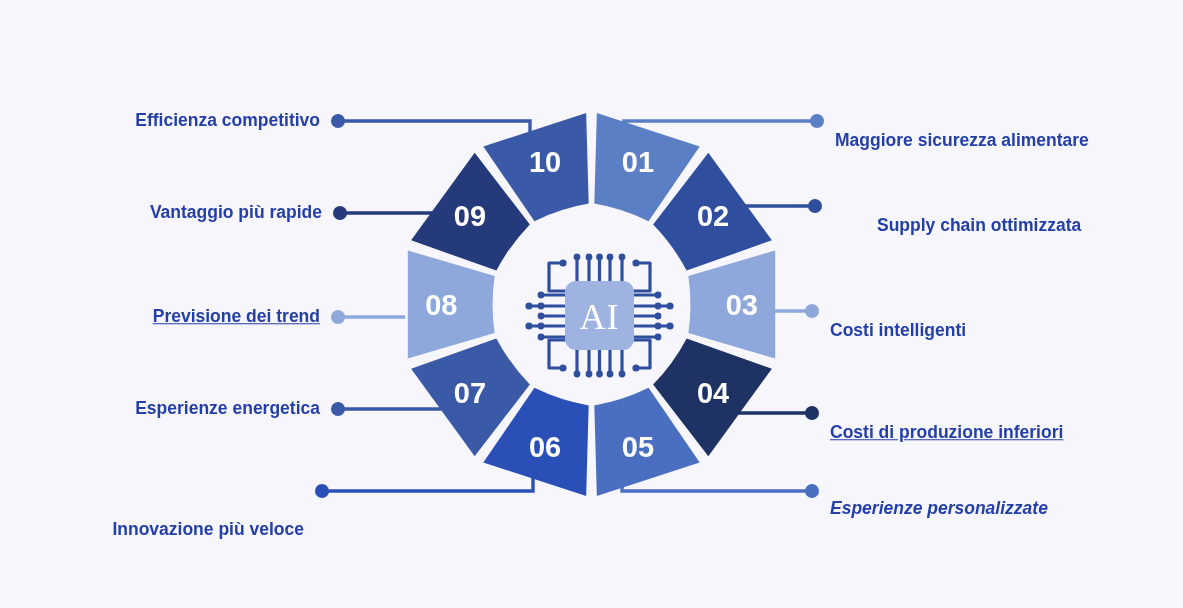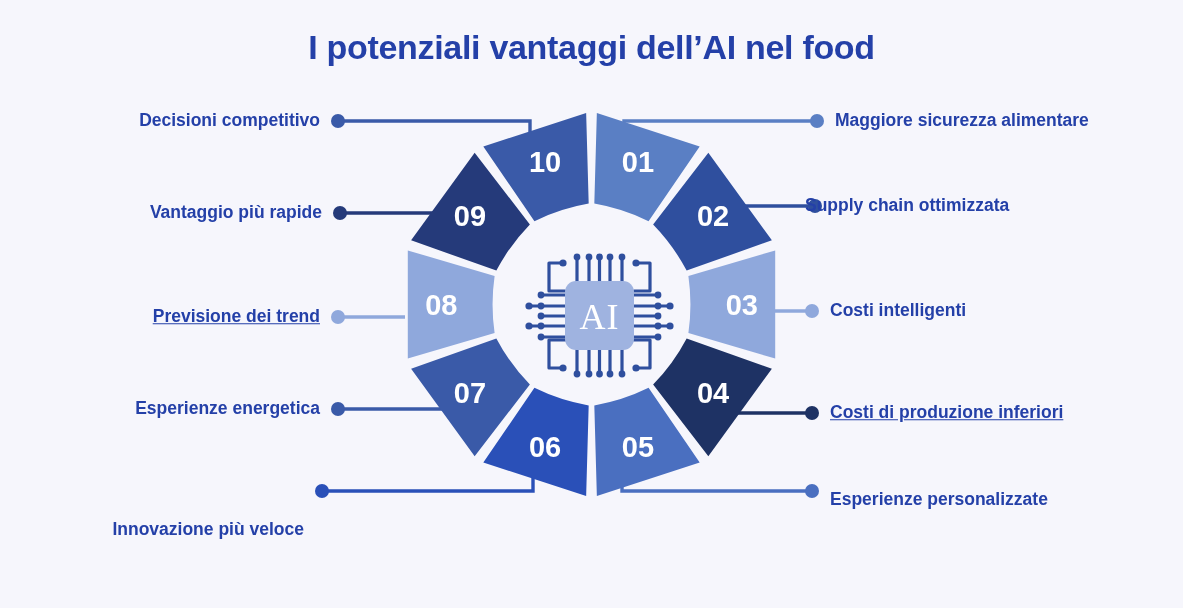--- a/index.html
+++ b/index.html
@@ -86,28 +86,27 @@
   
   .label {
     position: absolute;
     font-size: 17.5px;
     font-weight: bold;
     color: #2440a8;
     white-space: nowrap;
     line-height: 1;
   }
   .label.left  { text-align: right; transform: translateY(-50%); }
-  .label.right { text-align: center;  transform: translateY(-50%); }
+  .label.right { text-align: center;  transform: translateY(-50%); margin-top: 20px; }
 </style>
 </head>
 <body>
 
 <div id="infographic">
 
-  <div id="page-title">I potenziali vantaggi dell’AI nel food</div>
 
   <svg id="connector-layer" viewBox="0 0 1183 608" width="1183" height="608">
     <g id="connectors">
         <path d="M 338 121 L 530 121 L 530 150" stroke="#3a5aa8" stroke-width="3.4" fill="none" stroke-linecap="butt" stroke-linejoin="miter"></path>
         <circle cx="338" cy="121" r="7" fill="#3a5aa8"></circle>
         <path d="M 340 213 L 445 213" stroke="#253a7a" stroke-width="3.4" fill="none" stroke-linecap="butt" stroke-linejoin="miter"></path>
         <circle cx="340" cy="213" r="7" fill="#253a7a"></circle>
         <path d="M 338 317 L 405 317" stroke="#8fa8dc" stroke-width="3.4" fill="none" stroke-linecap="butt" stroke-linejoin="miter"></path>
         <circle cx="338" cy="317" r="7" fill="#8fa8dc"></circle>
         <path d="M 338 409 L 447 409" stroke="#3a5aa8" stroke-width="3.4" fill="none" stroke-linecap="butt" stroke-linejoin="miter"></path>
@@ -257,25 +256,25 @@
           <circle cx="141" cy="104" r="3.4"></circle>
           <circle cx="153" cy="73" r="3.6"></circle>
           <circle cx="153" cy="93" r="3.6"></circle>
         </g>
       <rect id="chip-body" x="48" y="48" width="69" height="69" rx="11" ry="11" fill="#9fb3e0"></rect>
       <text id="chip-text" class="chip-label" x="82.5" y="84">AI</text>
     </svg>
   </div>
 
   <div id="labels">
-      <div class="label left" style="top: 121px; right: 863px;">Decisioni competitivo</div>
+      <div class="label left" style="top: 121px; right: 863px;">Efficienza competitivo</div>
       <div class="label left" style="top: 213px; right: 861px;">Vantaggio più rapide</div>
       <div class="label left" style="top: 317px; right: 863px; text-decoration: underline;">Previsione dei trend</div>
       <div class="label left" style="top: 409px; right: 863px;">Esperienze energetica</div>
       <div class="label left" style="top: 491px; right: 879px; margin-top: 39px;">Innovazione più veloce</div>
       <div class="label right" style="top: 121px; left: 835px;">Maggiore sicurezza alimentare</div>
-      <div class="label right" style="top: 206px; left: 805px;">Supply chain ottimizzata</div>
+      <div class="label right" style="top: 206px; left: 877px;">Supply chain ottimizzata</div>
       <div class="label right" style="top: 311px; left: 830px;">Costi intelligenti</div>
       <div class="label right" style="top: 413px; left: 830px; text-decoration: underline;">Costi di produzione inferiori</div>
-      <div class="label right" style="top: 500px; left: 830px;">Esperienze personalizzate</div>
+      <div class="label right" style="top: 489px; left: 830px; font-style: italic;">Esperienze personalizzate</div>
     </div>
 
 </div>
 
 </body></html>

